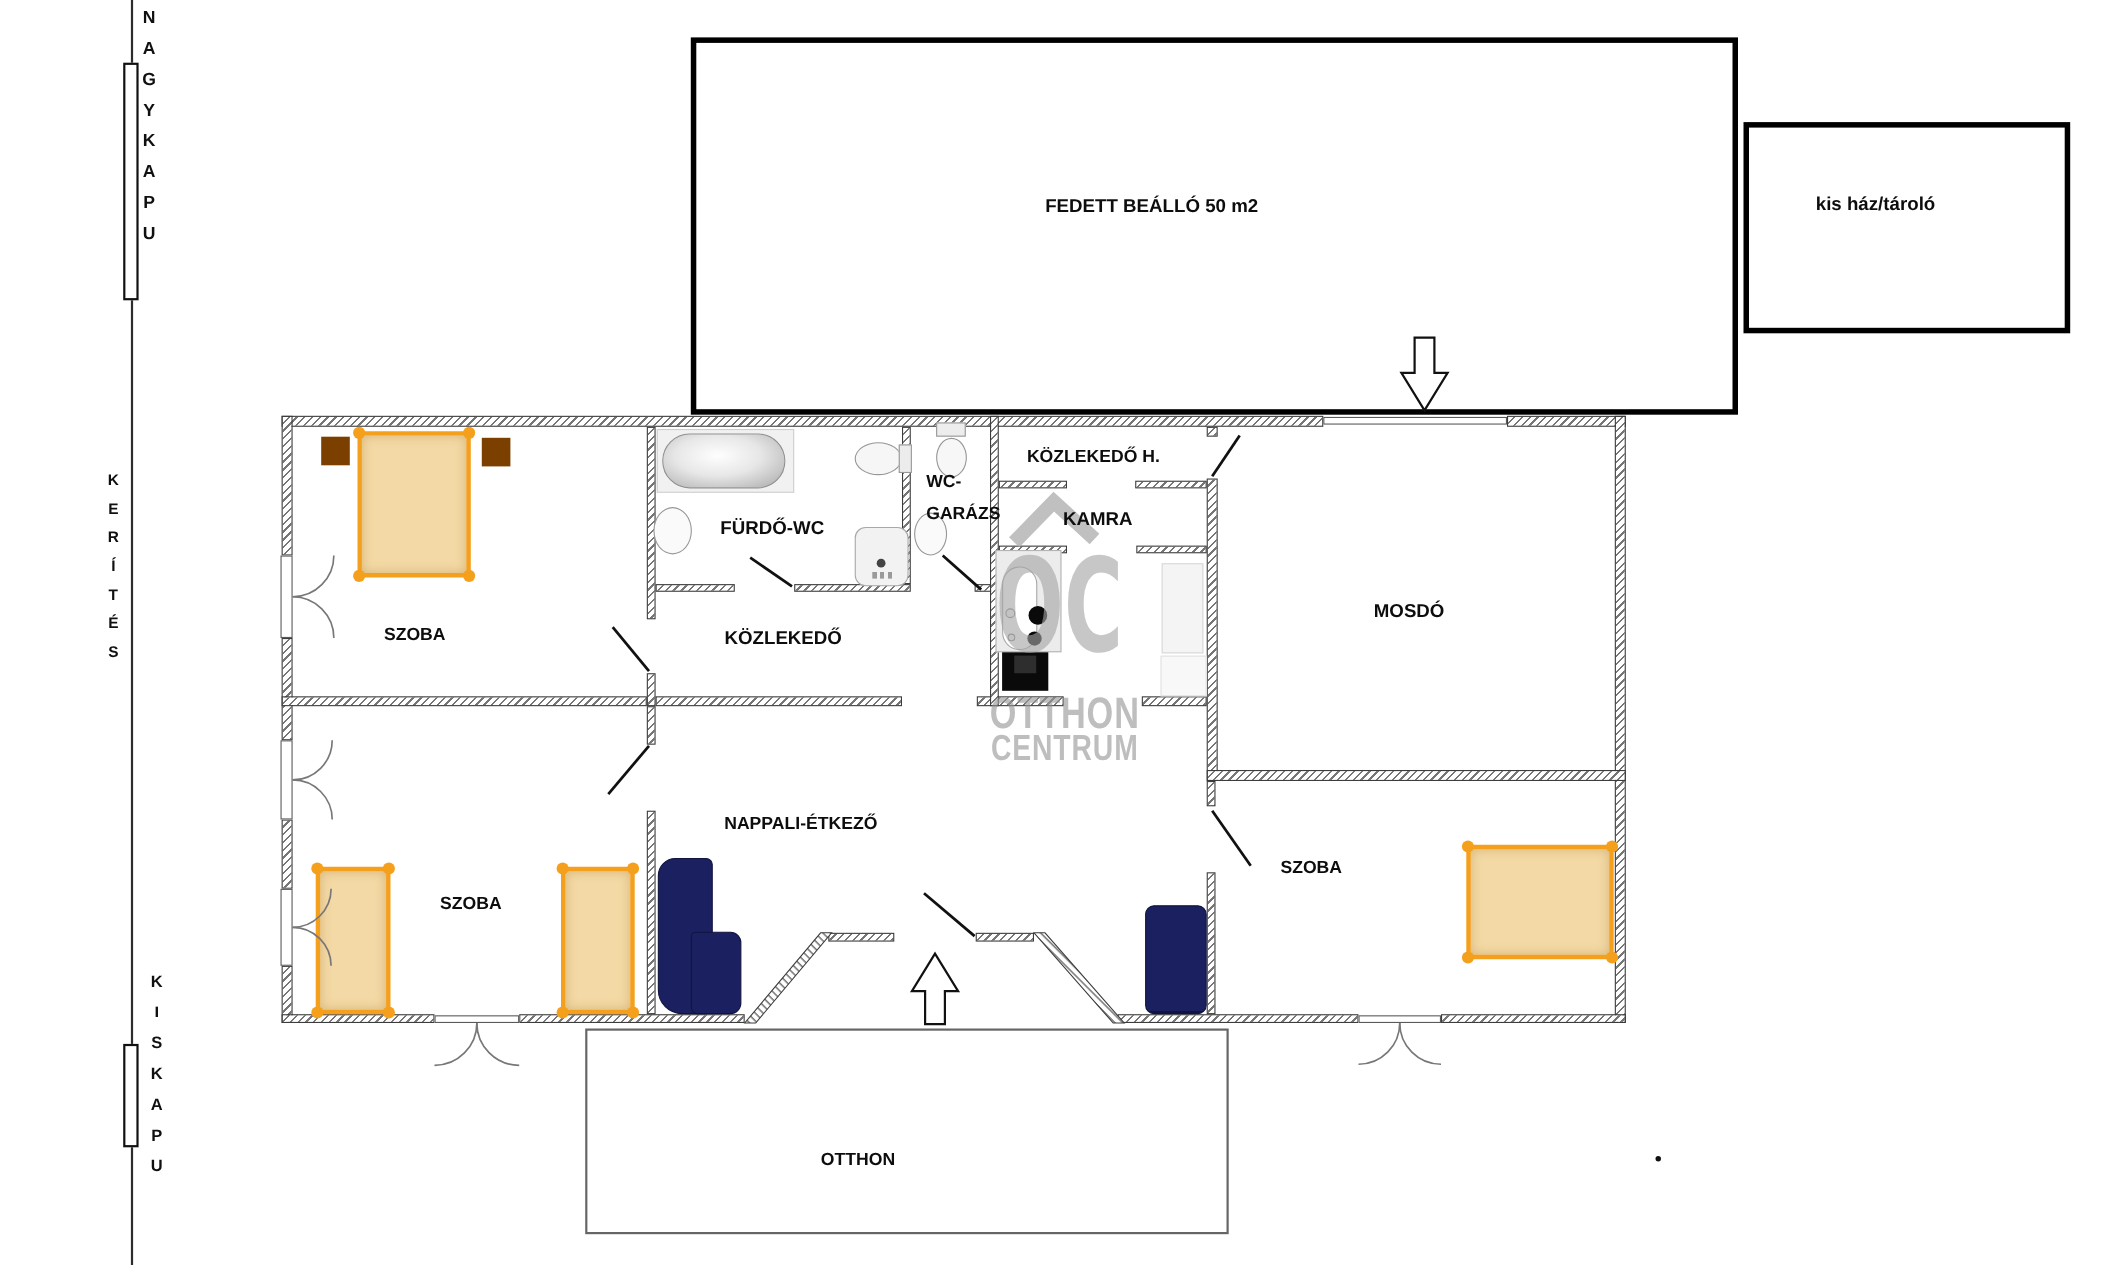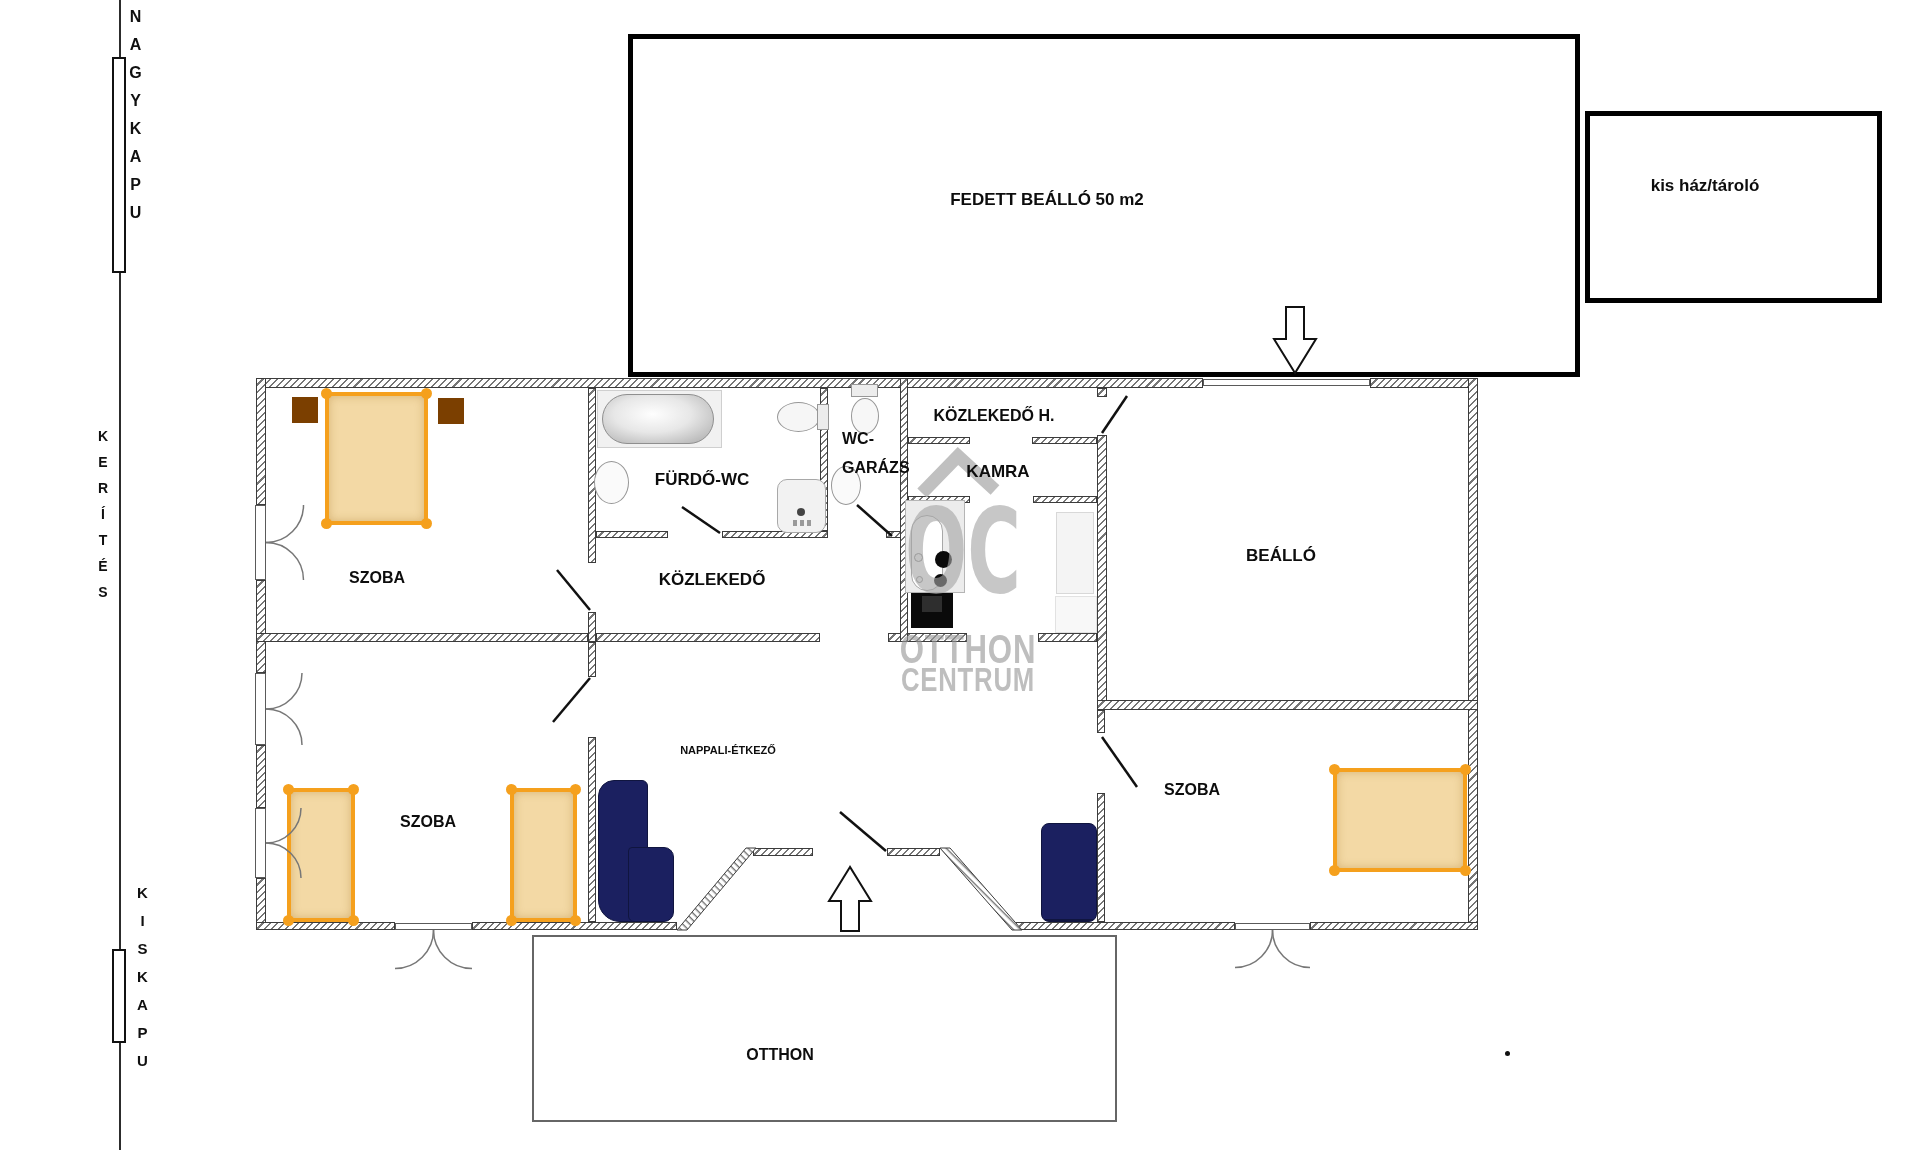--- a/index.html
+++ b/index.html
@@ -191,31 +191,31 @@
     </g>
     <polygon points="850,867 829,901 841,901 841,931 859,931 859,901 871,901" fill="#fff" stroke="#111" stroke-width="2"></polygon>
     <polygon points="1295,373 1274,339 1286,339 1286,307 1304,307 1304,339 1316,339" fill="#fff" stroke="#111" stroke-width="2"></polygon>
     <path d="M 922 493 L 958 456 L 995 490" fill="none" stroke="#b0b0b0" stroke-width="13" opacity="0.8"></path>
   </svg>
 
   <div class="wm-logo" style="left:963px;top:551px;font-size:118px">OC</div>
   <div class="wm" style="left:968px;top:649px;font-size:40px">OTTHON</div>
   <div class="wm" style="left:968px;top:680px;font-size:33px">CENTRUM</div>
 
-  <div class="lbl" style="left:1047px;top:200px;font-size:17px">FEDETT BEÁLLÓ  50 m2</div>
+  <div class="lbl" style="left:1047px;top:188px;font-size:17px">FEDETT BEÁLLÓ  50 m2</div>
   <div class="lbl" style="left:1705px;top:186px;font-size:17px">kis ház/tároló</div>
   <div class="lbl" style="left:377px;top:578px;font-size:16px">SZOBA</div>
   <div class="lbl" style="left:428px;top:822px;font-size:16px">SZOBA</div>
   <div class="lbl" style="left:1192px;top:790px;font-size:16px">SZOBA</div>
   <div class="lbl" style="left:702px;top:480px;font-size:17px">FÜRDŐ-WC</div>
   <div class="lbl-left" style="left:842px;top:424px;font-size:16px">
     <div>WC-</div>
     <div>GARÁZS</div>
   </div>
   <div class="lbl" style="left:712px;top:580px;font-size:17px">KÖZLEKEDŐ</div>
-  <div class="lbl" style="left:728px;top:750px;font-size:11px">NAPPALI-ÉTKEZŐ</div>
+  <div class="lbl" style="left:728px;top:750px;font-size:16px">NAPPALI-ÉTKEZŐ</div>
   <div class="lbl" style="left:994px;top:416px;font-size:16px">KÖZLEKEDŐ H.</div>
   <div class="lbl" style="left:998px;top:472px;font-size:17px">KAMRA</div>
-  <div class="lbl" style="left:1281px;top:556px;font-size:17px">BEÁLLÓ</div>
+  <div class="lbl" style="left:1281px;top:556px;font-size:17px">MOSDÓ</div>
   <div class="lbl" style="left:780px;top:1055px;font-size:16px">OTTHON</div>
 
   <div class="dot-mark" style="left:1505px;top:1051px"></div>
 </div>
 
 </body></html>

